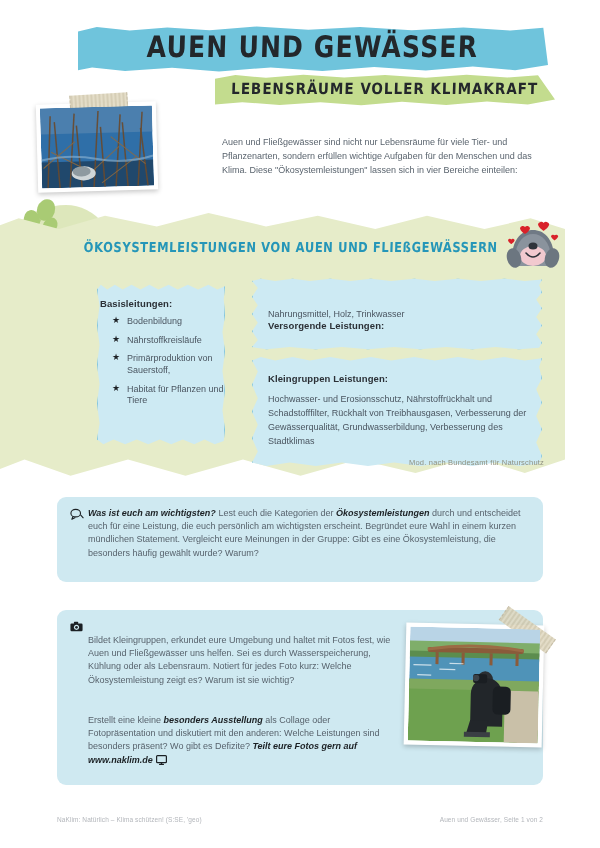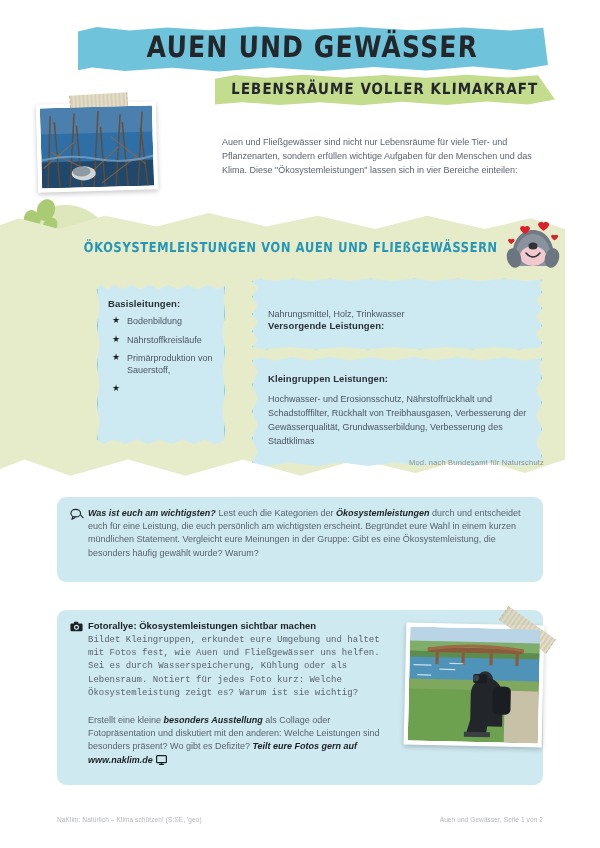--- a/index.html
+++ b/index.html
@@ -127,21 +127,21 @@
   #box-regulierend { left: 252px; top: 356px; width: 290px; height: 111px; }
 
   .box-head {
     position: absolute;
     font-size: 9.5px; font-weight: bold; color: #2b3036; letter-spacing: .1px;
   }
   .box-body {
     position: absolute;
     font-size: 9px; color: #4a5560; line-height: 1.55;
   }
-  #basis-head { left: 108px; top: 298px; text-align: right; }
+  #basis-head { left: 100px; top: 298px; text-align: right; }
   #basis-list { left: 112px; top: 316px; width: 112px; }
   #basis-list li {
     list-style: none; position: relative; padding-left: 15px;
     font-size: 9px; color: #4a5560; line-height: 1.3; margin-bottom: 7px;
   }
   #basis-list li .star {
     position: absolute; left: 0; top: -1px; font-size: 9px; color: #1d2226;
   }
   #vers-head { left: 268px; top: 288px; margin-top: 32px; }
   #vers-body { left: 268px; top: 308px; width: 255px; }
@@ -164,21 +164,21 @@
   #icon-speech { left: 70px; top: 508px; width: 14px; height: 12px; }
   #icon-camera { left: 70px; top: 621px; width: 13px; height: 11px; }
 
   .task-text {
     position: absolute;
     font-size: 9px; line-height: 1.47; color: #58636d;
   }
   #txt-discuss { left: 88px; top: 507px; width: 440px; text-indent: 0; }
   #txt-photo-head { left: 88px; top: 619px; width: 310px;
     font-size: 9.5px; font-weight: bold; color: #1b2024; }
-  #txt-photo-body { left: 88px; top: 634px; width: 306px; font-family: Liberation Mono, monospace; }
+  #txt-photo-body { left: 88px; top: 634px; width: 306px; }
   #txt-photo-body2 { left: 88px; top: 714px; width: 306px; }
   .b { font-weight: bold; color: #1b2024; font-style: italic; }
 
   .monitor-icon { display: inline-block; vertical-align: -2px; margin-left: 3px; }
 
   
   .footer {
     position: absolute; top: 816px;
     font-size: 6.5px; color: #b3b6bb; letter-spacing: .1px;
   }
@@ -270,21 +270,21 @@
       <path d="M6 20 a2 2 0 0 1 3.3 -0.6 a2 2 0 0 1 3.3 0.6 c0 2 -3.3 4 -3.3 4 s-3.3 -2 -3.3 -4z"></path>
     </g>
   </svg>
 
   <div class="torn b1" id="box-basis"></div>
   <div class="box-head" id="basis-head">Basisleitungen:</div>
   <ul id="basis-list" style="position:absolute">
     <li><span class="star">★</span><span>Bodenbildung</span></li>
     <li><span class="star">★</span><span>Nährstoffkreisläufe</span></li>
     <li><span class="star">★</span><span>Primärproduktion von Sauerstoff,</span></li>
-    <li><span class="star">★</span></li>
+    <li><span class="star">★</span><span>Habitat für Pflanzen und Tiere</span></li>
   </ul>
 
   <div class="torn b1" id="box-versorgend"></div>
   <div class="box-head" id="vers-head">Versorgende Leistungen:</div>
   <div class="box-body" id="vers-body">Nahrungsmittel, Holz, Trinkwasser</div>
 
   <div class="torn b1" id="box-regulierend"></div>
   <div class="box-head" id="reg-head">Kleingruppen Leistungen:</div>
   <div class="box-body" id="reg-body">Hochwasser- und Erosionsschutz, Nährstoffrückhalt und Schadstofffilter, Rückhalt von Treibhausgasen, Verbesserung der Gewässerqualität, Grundwasserbildung, Verbesserung des Stadtklimas</div>
 
@@ -300,21 +300,20 @@
     <span class="b">Was ist euch am wichtigsten?</span><span> Lest euch die Kategorien der </span><span class="b">Ökosystemleistungen</span><span> durch und entscheidet euch für eine Leistung, die euch persönlich am wichtigsten erscheint. Begründet eure Wahl in einem kurzen mündlichen Statement. Vergleicht eure Meinungen in der Gruppe: Gibt es eine Ökosystemleistung, die besonders häufig gewählt wurde? Warum?</span>
   </div>
 
   <div class="task-card" id="task-photo"></div>
   <svg class="task-icon" id="icon-camera" viewBox="0 0 15 12">
     <rect x="0.5" y="2.5" width="14" height="9" rx="1.4" fill="#1b2024"></rect>
     <rect x="4.5" y="0.6" width="5" height="2.4" rx="0.8" fill="#1b2024"></rect>
     <circle cx="7.5" cy="7" r="2.9" fill="#cfe9f1"></circle>
     <circle cx="7.5" cy="7" r="1.5" fill="#1b2024"></circle>
   </svg>
-  <div class="task-text" id="txt-photo-head">Fotorallye: Ökosystemleistungen sichtbar machen</div>
   <div class="task-text" id="txt-photo-body">Bildet Kleingruppen, erkundet eure Umgebung und haltet mit Fotos fest, wie Auen und Fließgewässer uns helfen. Sei es durch Wasserspeicherung, Kühlung oder als Lebensraum. Notiert für jedes Foto kurz: Welche Ökosystemleistung zeigt es? Warum ist sie wichtig?</div>
   <div class="task-text" id="txt-photo-body2">
     <span>Erstellt eine kleine </span><span class="b">besonders Ausstellung</span><span> als Collage oder Fotopräsentation und diskutiert mit den anderen: Welche Leistungen sind besonders präsent? Wo gibt es Defizite? </span><span class="b">Teilt eure Fotos gern auf www.naklim.de</span><svg class="monitor-icon" width="11" height="10" viewBox="0 0 11 10">
         <rect x="0.6" y="0.6" width="9.8" height="7" rx="0.9" fill="none" stroke="#1b2024" stroke-width="1.2"></rect>
         <path d="M3.6 9.4 h3.8" stroke="#1b2024" stroke-width="1.2" stroke-linecap="round"></path>
         <path d="M5.5 7.6 v1.8" stroke="#1b2024" stroke-width="1.2"></path>
       </svg>
   </div>
 
   <div class="photo" id="photo-river">

